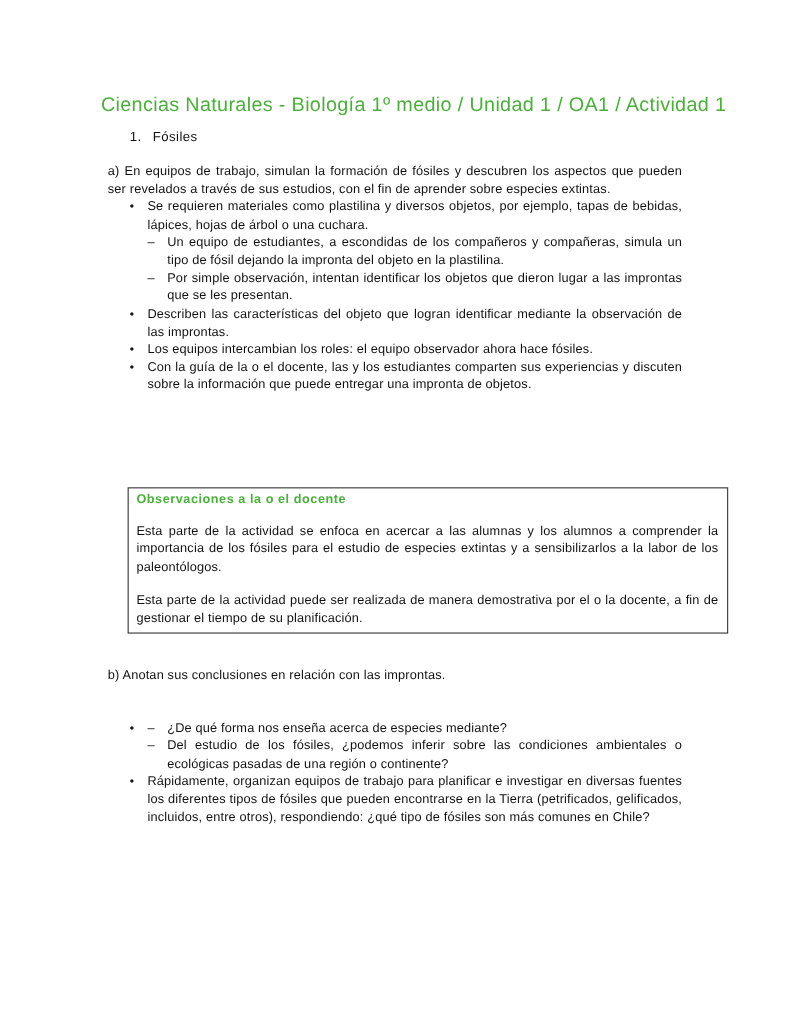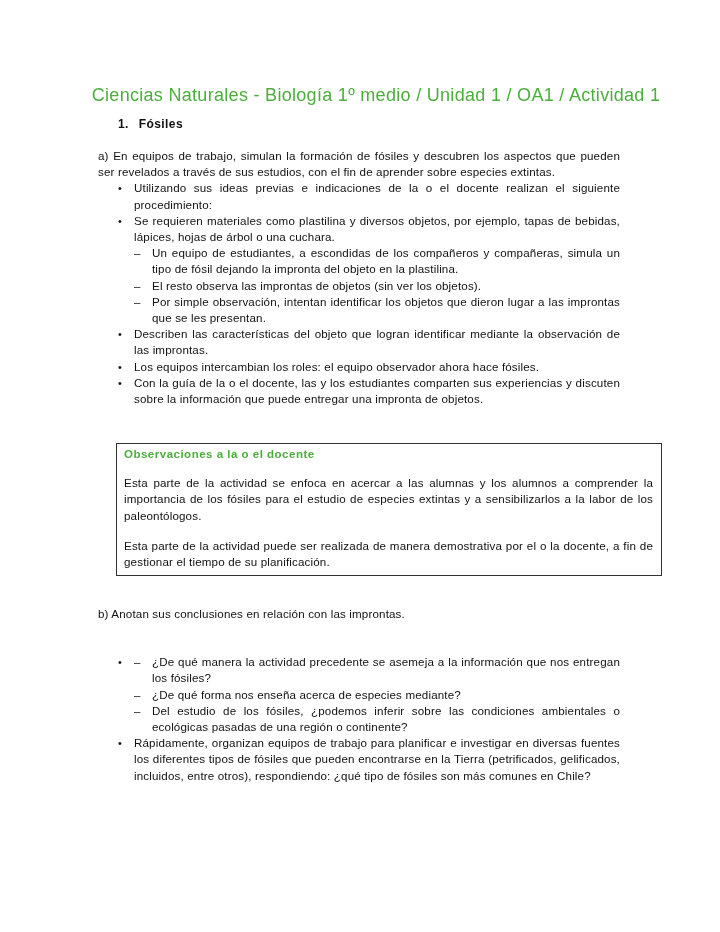--- a/index.html
+++ b/index.html
@@ -1,20 +1,20 @@
 <!DOCTYPE html>
 <html><head>
 <meta charset="utf-8">
 <style>
   html, body { margin: 0; padding: 0; background: #ffffff; }
   body { width: 720px; height: 932px; position: relative; overflow: hidden;
          font-family: "Liberation Sans", sans-serif; color: #111; }
   .title { position: absolute; top: 85px; left: 16px; width: 720px; text-align: center;
            font-size: 18px; color: #4cae3c; letter-spacing: 0.3px; }
-  .section { position: absolute; top: 117px; left: 118px; font-size: 12px; font-weight: bold; letter-spacing: 0.4px; }
+  .section { position: absolute; top: 117px; left: 118px; font-size: 12px; font-weight: normal; letter-spacing: 0.4px; }
   .section .num { margin-right: 10px; }
   .content { position: absolute; left: 98px; width: 522px; font-size: 11.6px; line-height: 16.2px; letter-spacing: 0.15px; }
   .para { text-align: justify; margin: 0; }
   ul.bullets { list-style: none; margin: 0; padding: 0 0 0 36px; }
   ul.bullets > li { position: relative; text-align: justify; }
   ul.bullets > li::before { content: "\2022"; position: absolute; left: -16px; top: 0; font-size: 11px; }
   ul.dashes { list-style: none; margin: 0; padding: 0 0 0 18px; }
   ul.dashes > li { position: relative; text-align: justify; }
   ul.dashes > li::before { content: "\2013"; position: absolute; left: -18px; }
   .box { position: absolute; left: 116px; top: 443px; width: 546px; height: 133px;
@@ -28,45 +28,42 @@
 
 <div class="title">Ciencias Naturales - Biología 1º medio / Unidad 1 / OA1 / Actividad 1</div>
 
 <div class="section">
   <span class="num">1.</span><span>Fósiles</span>
 </div>
 
 <div class="content" style="top:148px;">
   <p class="para">a) En equipos de trabajo, simulan la formación de fósiles y descubren los aspectos que pueden ser revelados a través de sus estudios, con el fin de aprender sobre especies extintas.</p>
   <ul class="bullets">
-    <li><span>Utilizando sus ideas previas e indicaciones de la o el docente realizan el siguiente procedimiento:</span></li>
     <li><span>Se requieren materiales como plastilina y diversos objetos, por ejemplo, tapas de bebidas, lápices, hojas de árbol o una cuchara.</span>
       <ul class="dashes">
         <li>Un equipo de estudiantes, a escondidas de los compañeros y compañeras, simula un tipo de fósil dejando la impronta del objeto en la plastilina.</li>
-        <li>El resto observa las improntas de objetos (sin ver los objetos).</li>
         <li>Por simple observación, intentan identificar los objetos que dieron lugar a las improntas que se les presentan.</li>
       </ul>
     </li>
     <li><span>Describen las características del objeto que logran identificar mediante la observación de las improntas.</span></li>
     <li><span>Los equipos intercambian los roles: el equipo observador ahora hace fósiles.</span></li>
     <li><span>Con la guía de la o el docente, las y los estudiantes comparten sus experiencias y discuten sobre la información que puede entregar una impronta de objetos.</span></li>
   </ul>
 </div>
 
 <div class="box">
   <h4>Observaciones a la o el docente</h4>
   <p>Esta parte de la actividad se enfoca en acercar a las alumnas y los alumnos a comprender la importancia de los fósiles para el estudio de especies extintas y a sensibilizarlos a la labor de los paleontólogos.</p>
   <p>Esta parte de la actividad puede ser realizada de manera demostrativa por el o la docente, a fin de gestionar el tiempo de su planificación.</p>
 </div>
 
 <div class="content" style="top:606px;">
   <p class="para" style="margin-bottom:32px;">b) Anotan sus conclusiones en relación con las improntas.</p>
   <ul class="bullets">
     <li>
       <ul class="dashes">
-        <li>¿De qué manera la actividad precedente se asemeja a la información que nos entregan los fósiles?</li>
         <li>¿De qué forma nos enseña acerca de especies mediante?</li>
         <li>Del estudio de los fósiles, ¿podemos inferir sobre las condiciones ambientales o ecológicas pasadas de una región o continente?</li>
       </ul>
     </li>
     <li><span>Rápidamente, organizan equipos de trabajo para planificar e investigar en diversas fuentes los diferentes tipos de fósiles que pueden encontrarse en la Tierra (petrificados, gelificados, incluidos, entre otros), respondiendo: ¿qué tipo de fósiles son más comunes en Chile?</span></li>
   </ul>
 </div>
 
 </body></html>

